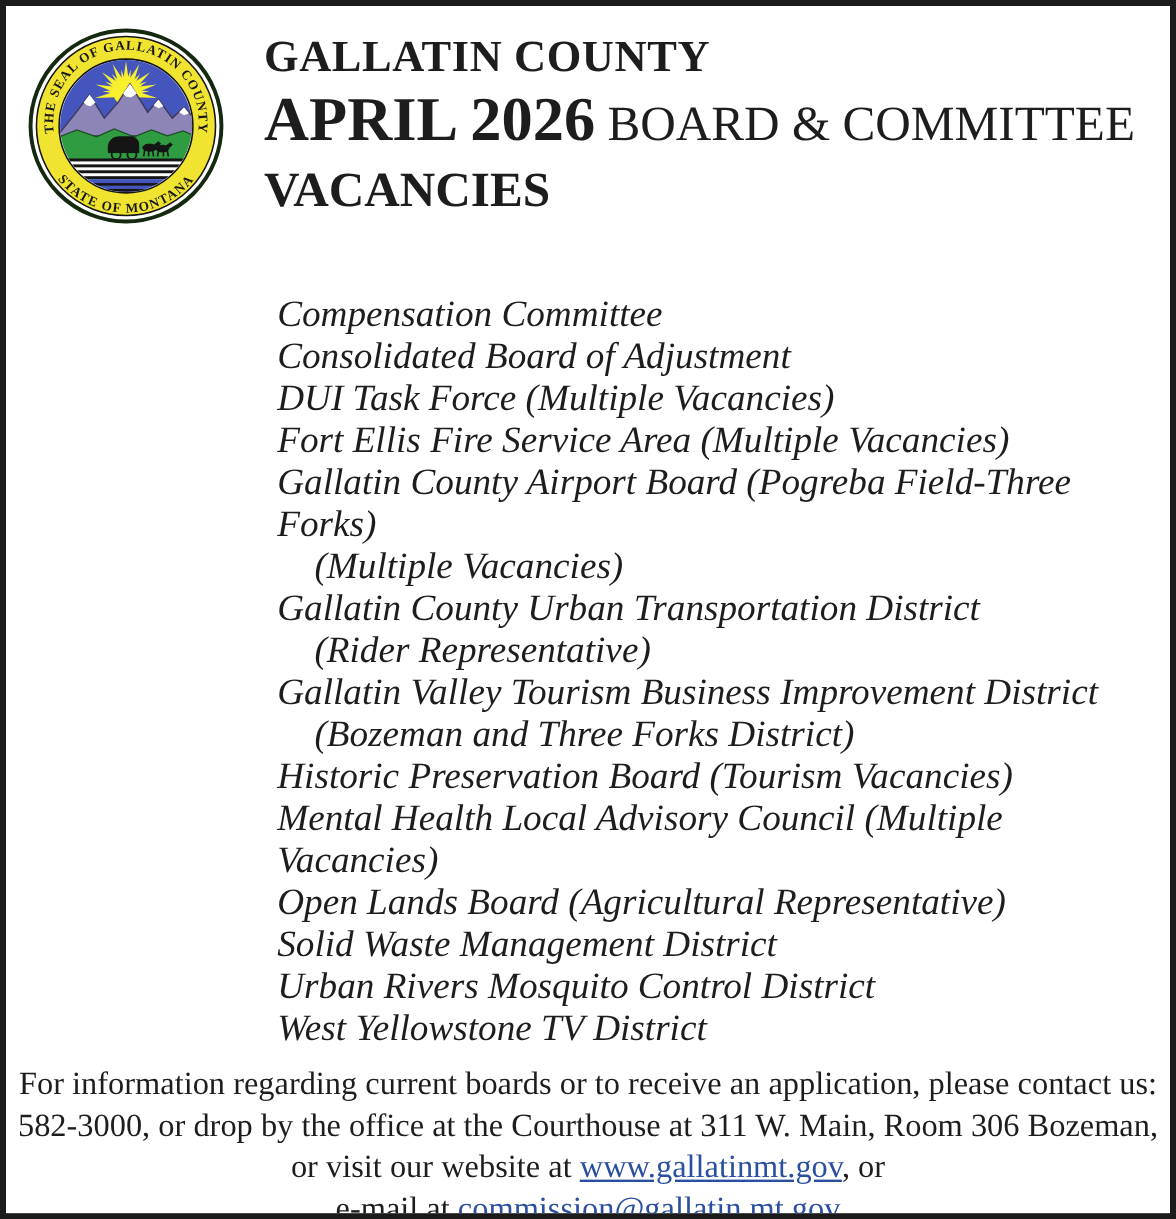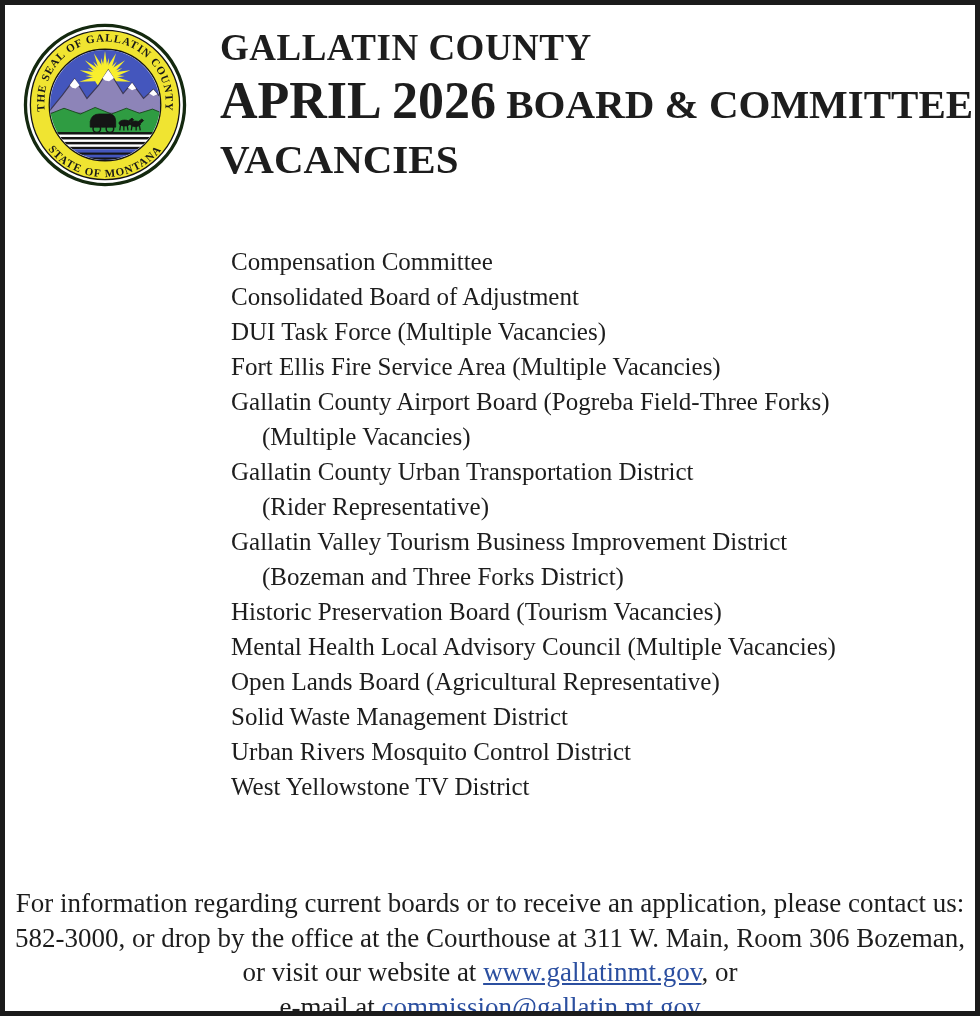--- a/index.html
+++ b/index.html
@@ -38,34 +38,35 @@
     letter-spacing: 0.5px;
   }
   .title-line2 {
     font-size: 52px;
     line-height: 60px;
     font-weight: 700;
     white-space: nowrap;
   }
   .title-line2 .rest {
     font-size: 41px;
-    font-weight: 700;
+    font-weight: 400;
   }
   .title-line3 {
     font-size: 41px;
     line-height: 50px;
     font-weight: 700;
   }
   .vacancy-list {
     position: absolute;
     left: 226px;
     top: 239px;
     width: 740px;
-    font-size: 25px;
+    font-size: 31px;
     line-height: 35px;
+    font-style: italic;
   }
   .list-line.indent {
     padding-left: 31px;
   }
   .footer {
     position: absolute;
     left: 0;
     top: 881px;
     width: 100%;
     text-align: center;

